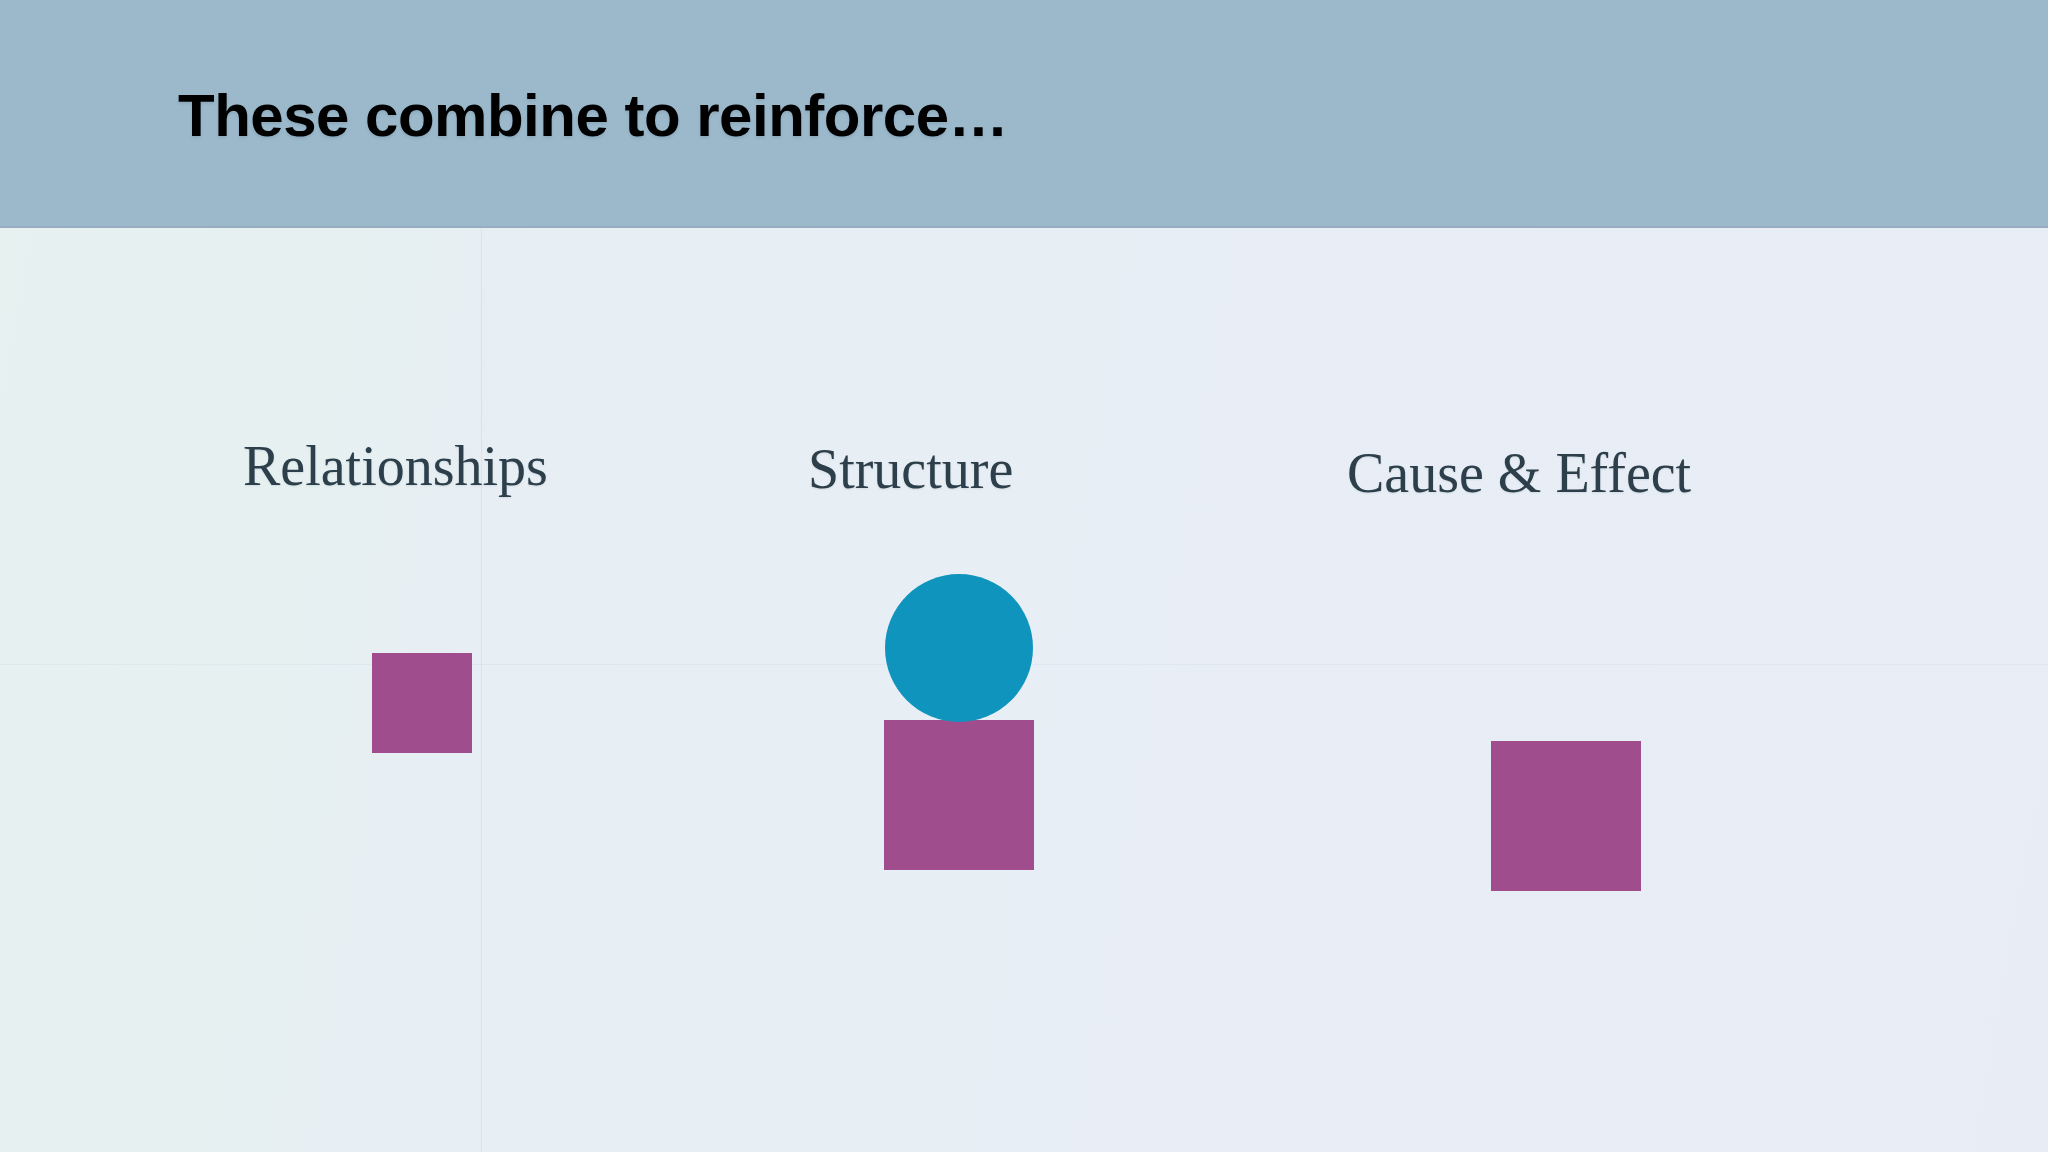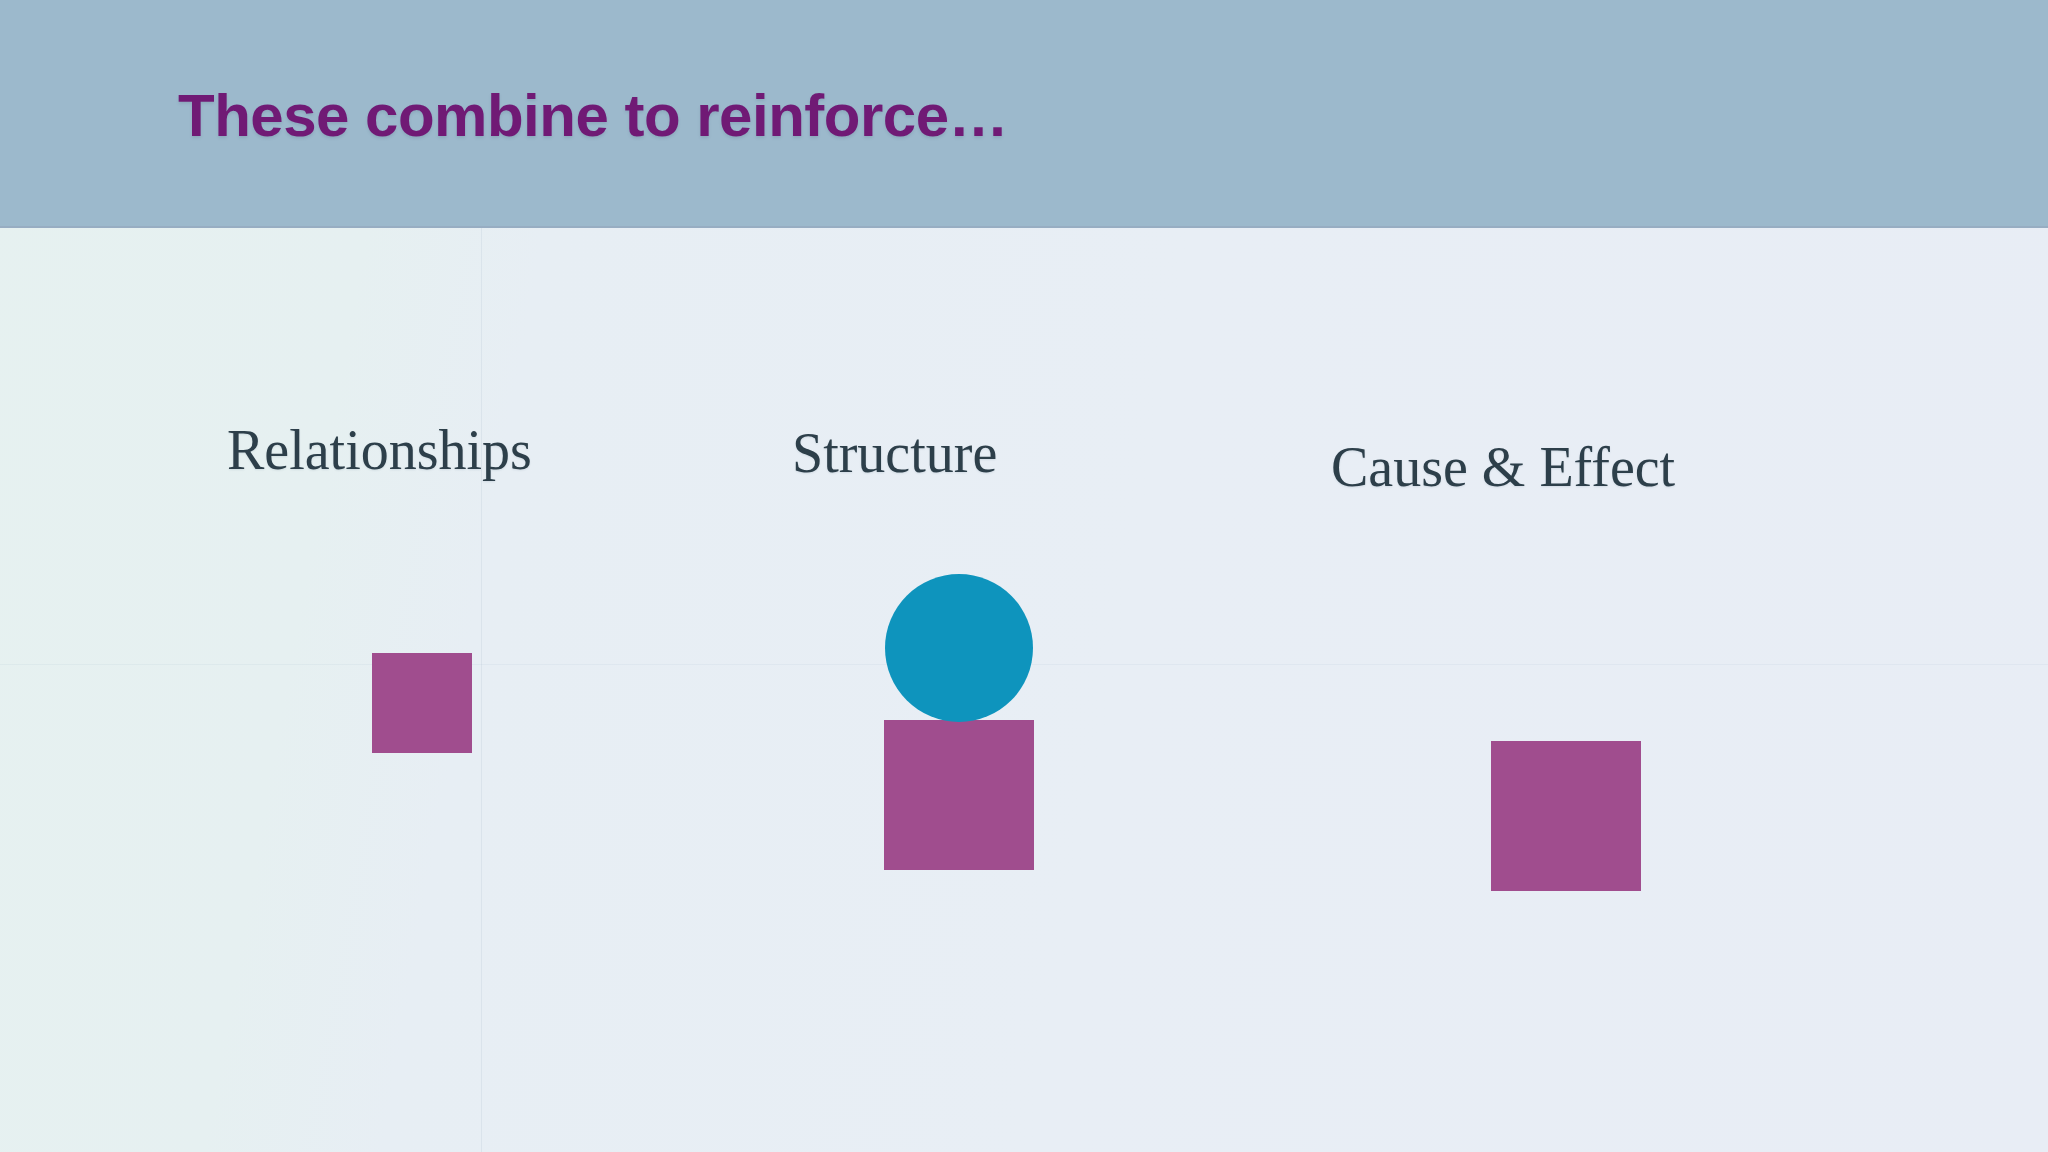--- a/index.html
+++ b/index.html
@@ -64,41 +64,41 @@
   .title-text {
     position: absolute;
     left: 178px;
     top: 84px;
     margin: 0;
     font-family: "Liberation Sans", sans-serif;
     font-weight: bold;
     font-size: 60px;
     line-height: 1.05;
     letter-spacing: -0.5px;
-    color: #701a75;
+    color: #000000;
     white-space: nowrap;
     text-shadow: 0 2px 3px rgba(70, 100, 120, 0.18);
   }
 
   
   .board {
     position: absolute;
     left: 0;
     top: 230px;
     width: 2048px;
     height: 922px;
   }
 
   .concept {
     position: absolute;
     top: 0;
   }
   .concept-label {
     position: absolute;
-    margin: 0;
+    margin: 16px;
     font-family: "Liberation Serif", serif;
     font-weight: normal;
     font-size: 56px;
     line-height: 1;
     color: #2d3f4a;
     white-space: nowrap;
     text-shadow: 0 1px 2px rgba(80, 105, 125, 0.14);
   }
 
   
@@ -128,21 +128,21 @@
     position: absolute;
     left: 884px;
     top: 490px;
     width: 150px;
     height: 150px;
     background: #a04d8e;
     z-index: 1;
   }
 
   
-  .concept-cause-effect .concept-label { left: 1331px; top: 209px; text-align: center; }
+  .concept-cause-effect .concept-label { left: 1331px; top: 199px; text-align: center; }
   .shape-square-large {
     position: absolute;
     left: 1491px;
     top: 511px;
     width: 150px;
     height: 150px;
     background: #a04d8e;
   }
 </style>
 </head>

